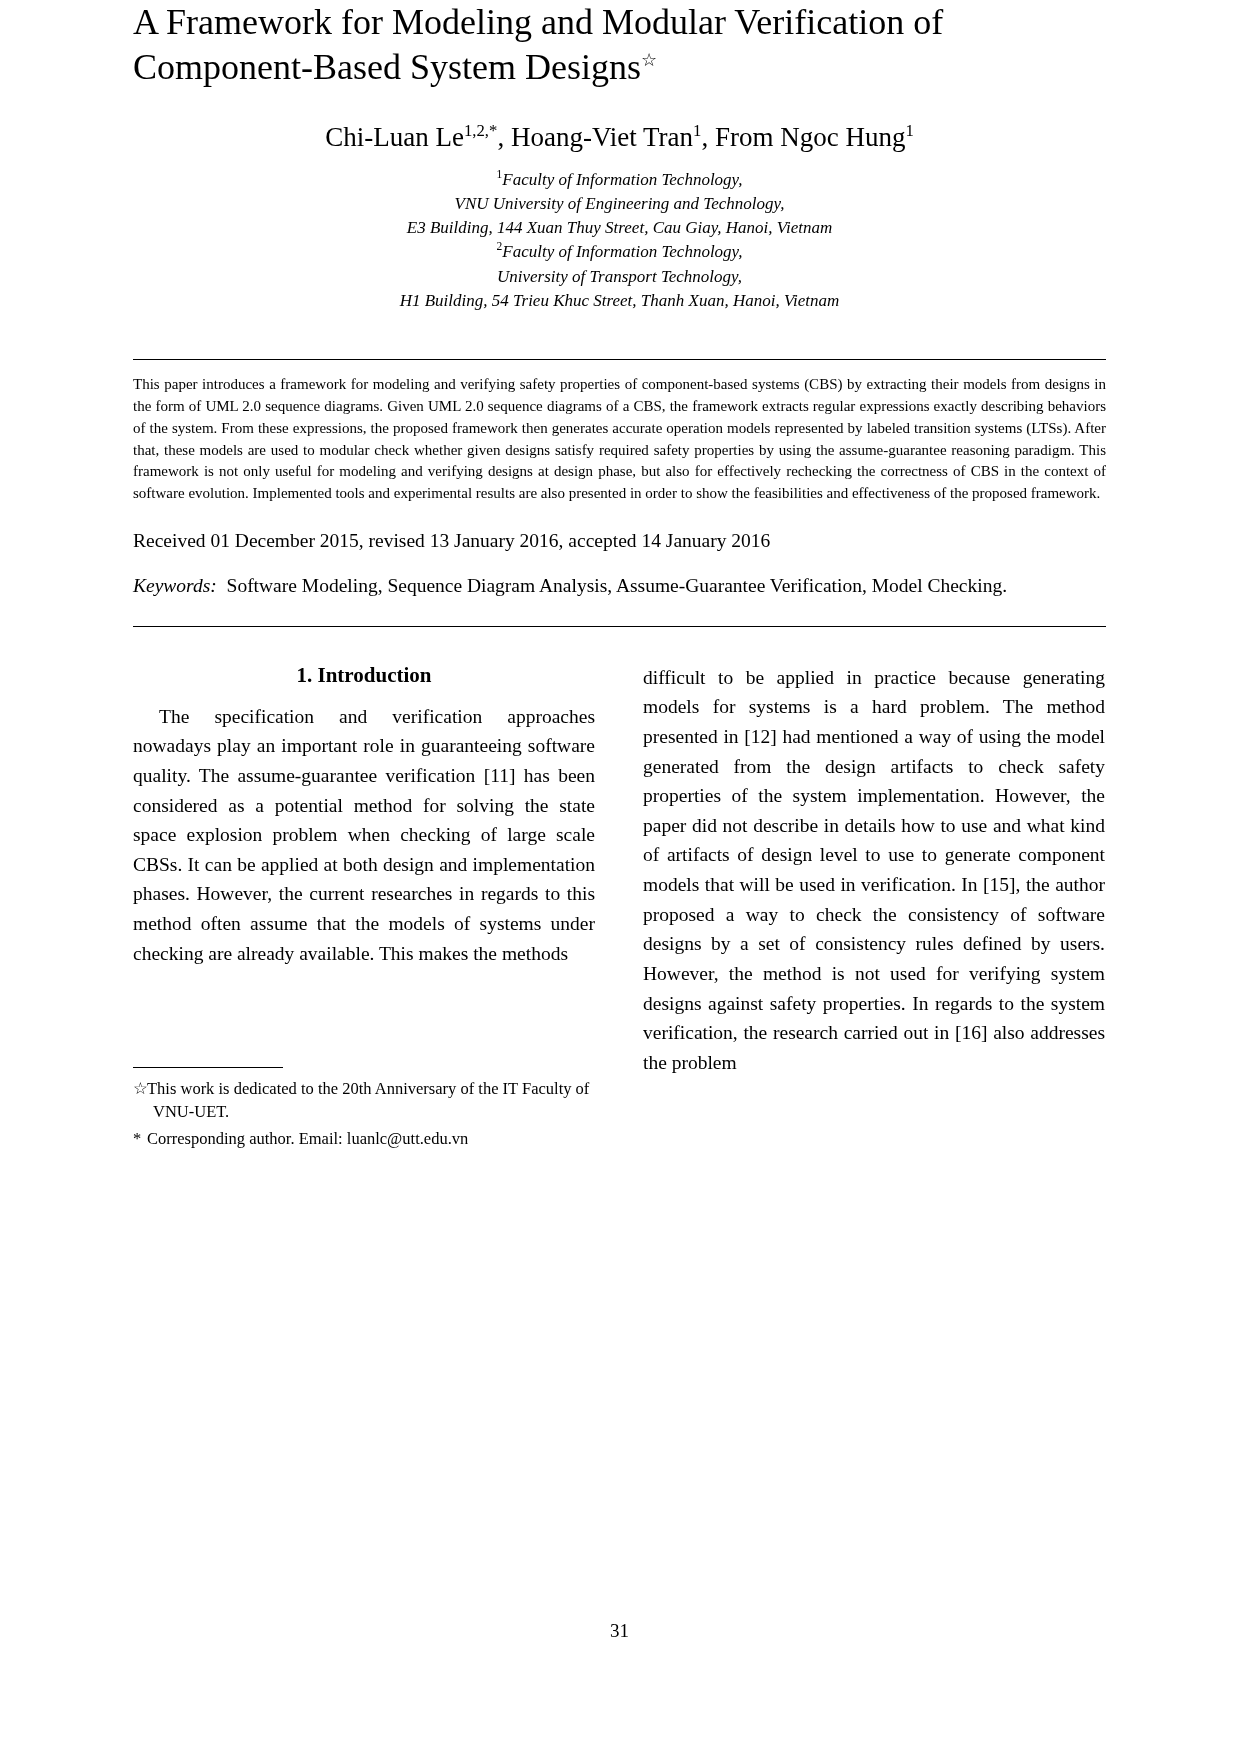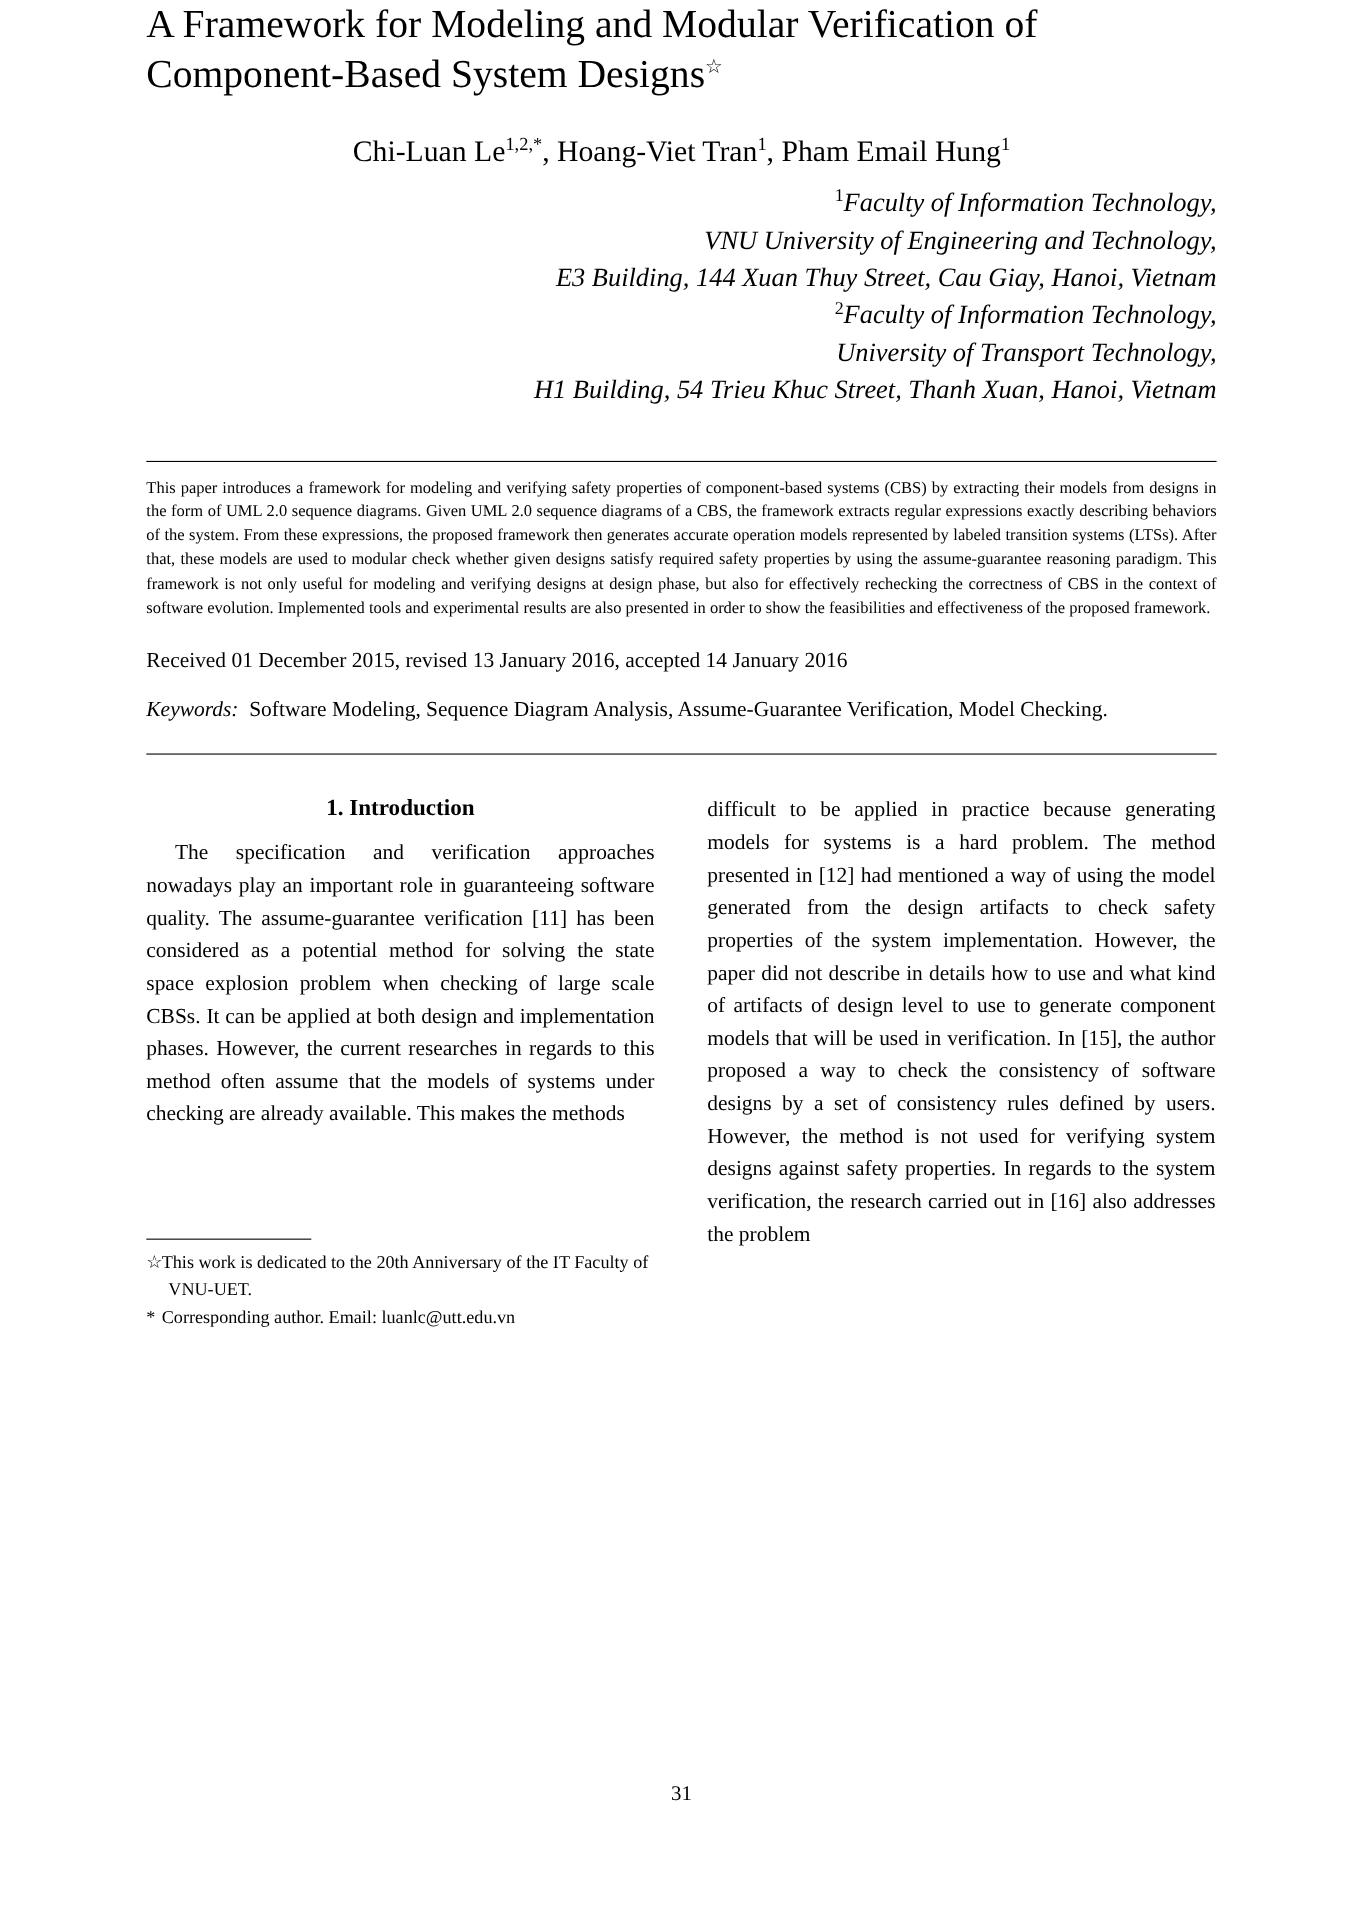--- a/index.html
+++ b/index.html
@@ -60,23 +60,23 @@
   }
   .authors sup {
     font-size: 0.62em;
     vertical-align: super;
     line-height: 0;
   }
 
   
   .affils {
     margin-top: 13px;
-    text-align: right;
+    text-align: center;
     font-style: italic;
-    font-size: 24px;
+    font-size: 17px;
     line-height: 1.42;
   }
   .affils sup {
     font-size: 0.68em;
     vertical-align: super;
     font-style: normal;
     line-height: 0;
   }
 
   
@@ -184,21 +184,21 @@
 <div class="page">
   <div class="content">
 
 
     <div class="title">
       <span>A Framework for Modeling and Modular Verification of</span><br>
       <span>Component-Based System Designs</span><span class="star">☆</span>
     </div>
 
     <div class="authors">
-      <span>Chi-Luan Le</span><sup>1,2,*</sup><span>, </span><span>Hoang-Viet Tran</span><sup>1</sup><span>, </span><span>Pham Email Hung</span><sup>1</sup>
+      <span>Chi-Luan Le</span><sup>1,2,*</sup><span>, </span><span>Hoang-Viet Tran</span><sup>1</sup><span>, </span><span>From Ngoc Hung</span><sup>1</sup>
     </div>
 
     <div class="affils">
       <div><sup>1</sup><span>Faculty of Information Technology,</span></div>
       <div><sup></sup><span>VNU University of Engineering and Technology,</span></div>
       <div><sup></sup><span>E3 Building, 144 Xuan Thuy Street, Cau Giay, Hanoi, Vietnam</span></div>
       <div><sup>2</sup><span>Faculty of Information Technology,</span></div>
       <div><sup></sup><span>University of Transport Technology,</span></div>
       <div><sup></sup><span>H1 Building, 54 Trieu Khuc Street, Thanh Xuan, Hanoi, Vietnam</span></div>
     </div>

